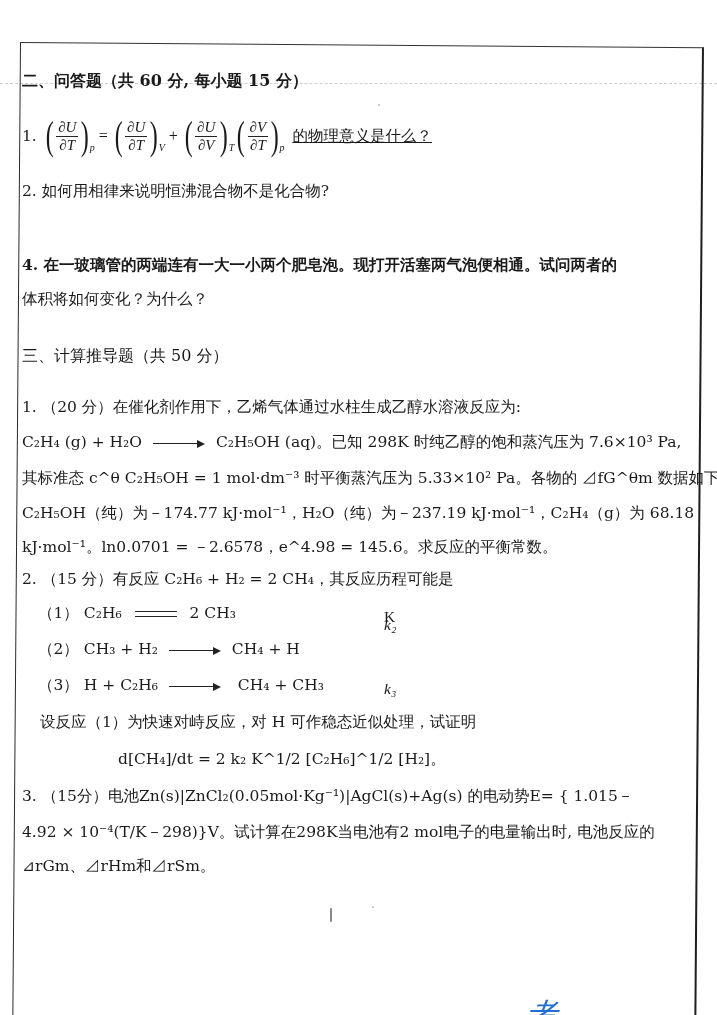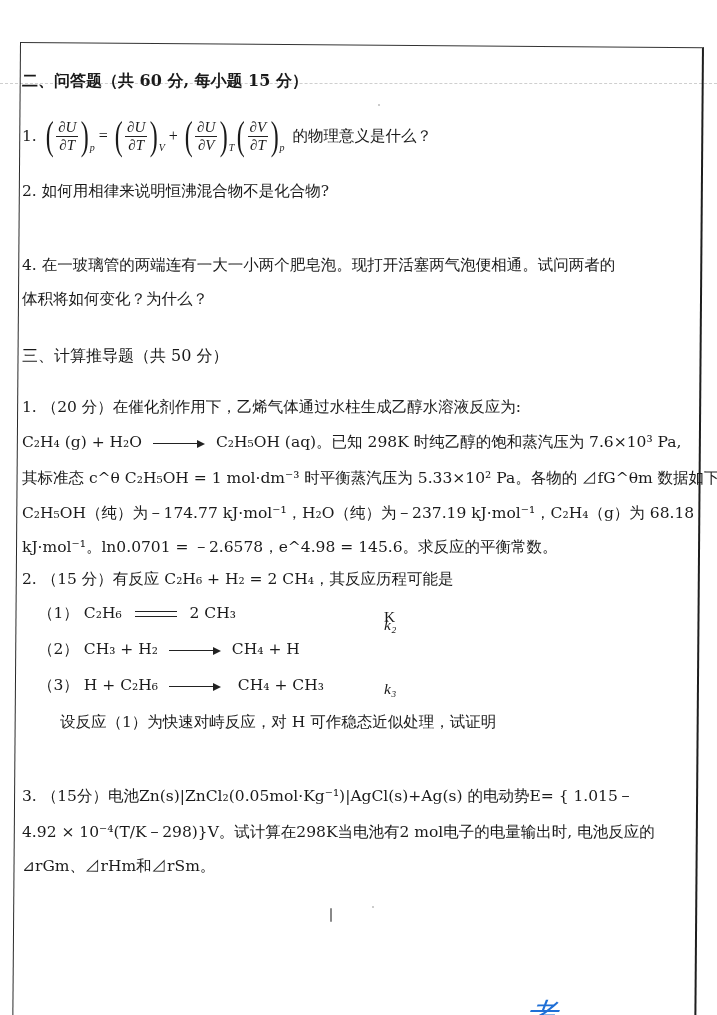--- a/index.html
+++ b/index.html
@@ -94,25 +94,25 @@
     </span>
     <span class="paren">
       <span class="lp">(</span>
       <span class="fr">
           <span class="num">∂V</span>
           <span class="den">∂T</span>
         </span>
       <span class="rp">)</span>
       <span class="sub-var">p</span>
     </span>
-    <span style="margin-left:8px;">的物理意义是什么？</span>
+    <span style="margin-left:8px;text-decoration:underline;">的物理意义是什么？</span>
   </div>
 
   <div class="line" style="top:153px;">2. 如何用相律来说明恒沸混合物不是化合物?</div>
-  <div class="line" style="top:227px;">4. 在一玻璃管的两端连有一大一小两个肥皂泡。现打开活塞两气泡便相通。试问两者的</div>
+  <div class="line" style="top:227px;font-weight:bold;">4. 在一玻璃管的两端连有一大一小两个肥皂泡。现打开活塞两气泡便相通。试问两者的</div>
   <div class="line" style="top:261px;">体积将如何变化？为什么？</div>
 
   <div class="line section-title" style="top:318px;text-align:right;">三、计算推导题（共 50 分）</div>
 
   <div class="line" style="top:369px;">1. （20 分）在催化剂作用下，乙烯气体通过水柱生成乙醇水溶液反应为:</div>
   <div class="line" style="top:404px;">
     <span>C₂H₄ (g) + H₂O</span>
     <span class="arrow"></span>
     <span>C₂H₅OH (aq)。已知 298K 时纯乙醇的饱和蒸汽压为 7.6×10³ Pa,</span>
   </div>
@@ -139,21 +139,22 @@
   <div class="rate ital" style="top:588px;">k₂</div>
 
   <div class="line" style="top:647px; left:38px;">
     <span>（3）</span>
     <span>H + C₂H₆</span>
     <span class="arrow"></span>
     <span style="margin-left:6px;">CH₄ + CH₃</span>
   </div>
   <div class="rate ital" style="top:652px;">k₃</div>
 
-  <div class="line" style="top:684px; left:60px;">设反应（1）为快速对峙反应，对 H 可作稳态近似处理，试证明</div>
+  <div class="line" style="top:684px; left:40px;">设反应（1）为快速对峙反应，对 H 可作稳态近似处理，试证明</div>
+  <div class="line" style="top:721px; left:118px;">d[CH₄]/dt = 2 k₂ K^1/2 [C₂H₆]^1/2 [H₂]。</div>
 
   <div class="line" style="top:758px;">3. （15分）电池Zn(s)|ZnCl₂(0.05mol·Kg⁻¹)|AgCl(s)+Ag(s)  的电动势E= { 1.015－</div>
   <div class="line" style="top:794px;">4.92 × 10⁻⁴(T/K－298)}V。试计算在298K当电池有2 mol电子的电量输出时, 电池反应的</div>
   <div class="line" style="top:828px;">⊿rGm、⊿rHm和⊿rSm。</div>
 
   <div class="speck" style="left:378px; top:76px;"></div>
   <div class="speck" style="left:330px; top:880px; width:2px; height:14px; background:#888;"></div>
   <div class="speck" style="left:372px; top:878px;"></div>
 
   <div class="watermark">考研云分享</div>

